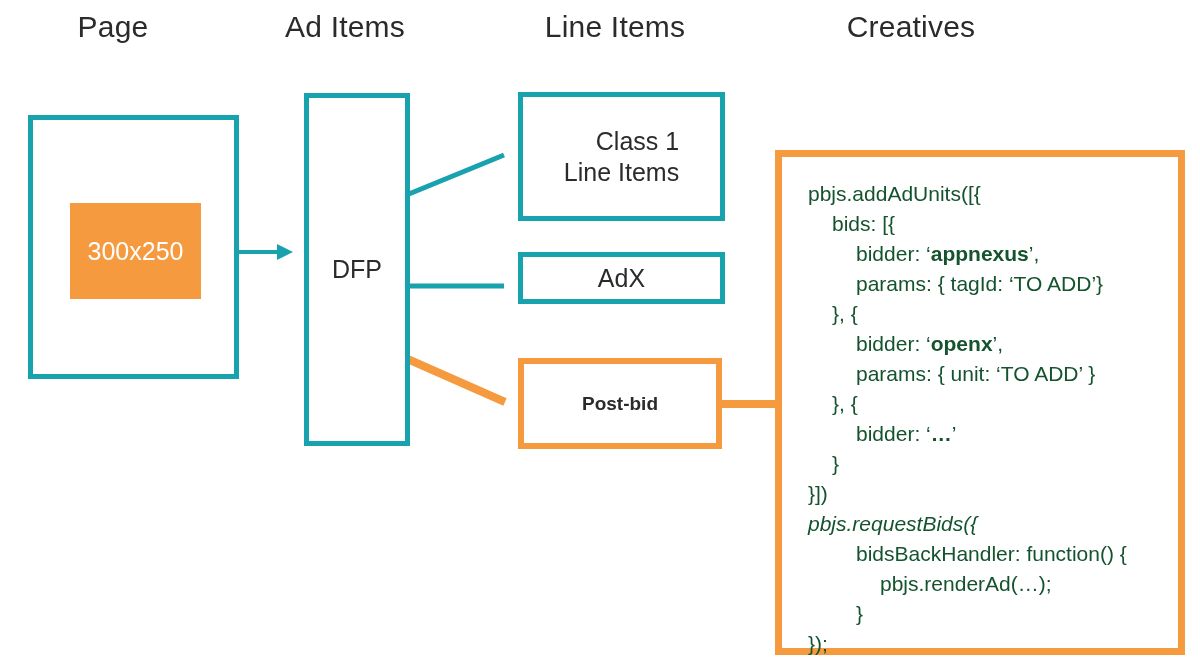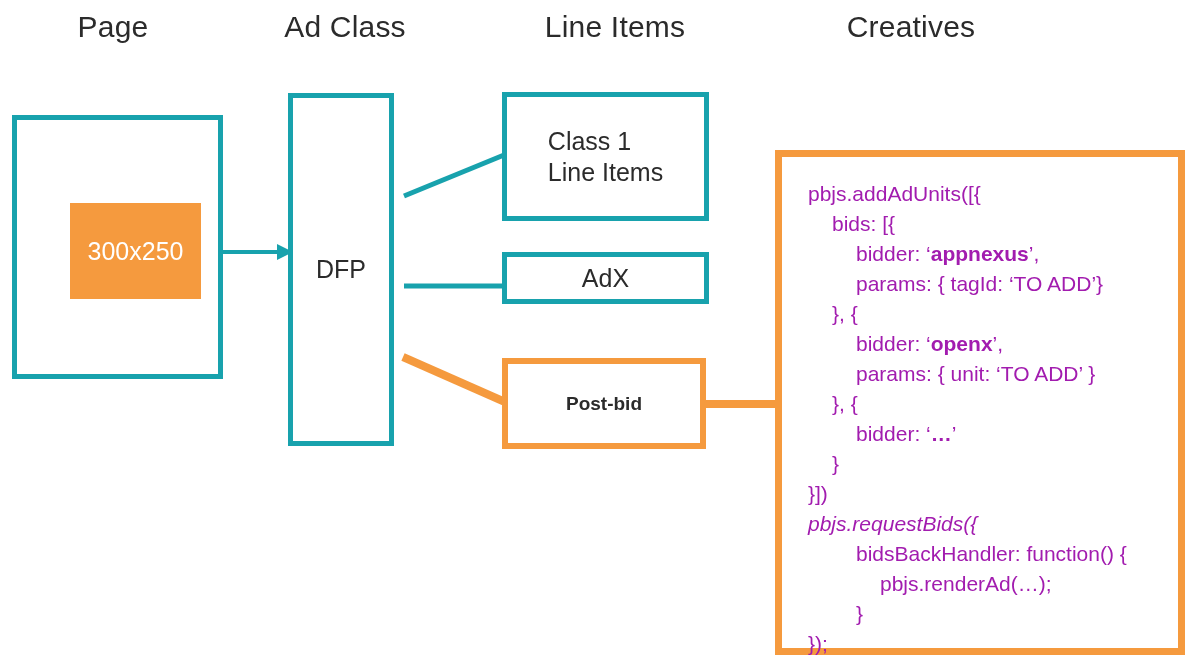--- a/index.html
+++ b/index.html
@@ -34,21 +34,22 @@
   }
 
   
   .box {
     position: absolute;
     box-sizing: border-box;
     background: #ffffff;
     display: flex;
     align-items: center;
     justify-content: center;
-    text-align: left;
+    text-align: right;
+    margin-left: 16px;
   }
   .box-teal   { border: 5px solid #18A2AD; }
   .box-orange { border: 6px solid #F59A3E; }
 
   .box-label {
     font-size: 25px;
     line-height: 31px;
     color: #2b2b2b;
     font-weight: 400;
   }
@@ -76,40 +77,40 @@
     width: 410px; height: 505px;
     box-sizing: border-box;
     border: 7px solid #F59A3E;
     background: #ffffff;
     padding: 22px 0 0 26px;
   }
   .code-line {
     font-family: "Liberation Sans", sans-serif;
     font-size: 21px;
     line-height: 30px;
-    color: #a21caf;
+    color: #14532d;
     white-space: pre;
   }
   .code-line b { font-weight: bold; }
 
   
   #wires {
     position: absolute;
     left: 0; top: 0;
     width: 1200px; height: 664px;
     pointer-events: none;
   }
 </style>
 </head>
 <body>
 
 <div id="canvas">
 
   <div class="col-header" style="left:113px;">Page</div>
-  <div class="col-header" style="left:345px;">Ad Class</div>
+  <div class="col-header" style="left:345px;">Ad Items</div>
   <div class="col-header" style="left:615px;">Line Items</div>
   <div class="col-header" style="left:911px;">Creatives</div>
 
   <svg id="wires" viewBox="0 0 1200 664" xmlns="http://www.w3.org/2000/svg">
 
     <g>
       <line x1="200" y1="252" x2="281" y2="252" stroke="#18A2AD" stroke-width="4"></line>
       <polygon points="293,252 277,244 277,260" fill="#18A2AD"></polygon>
     </g>
 

